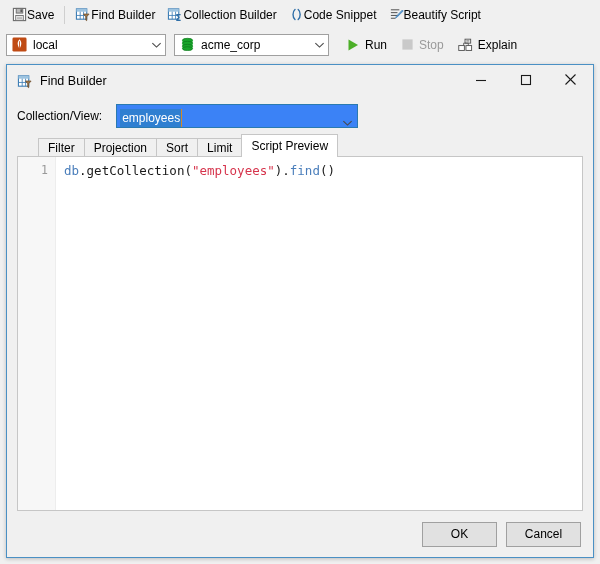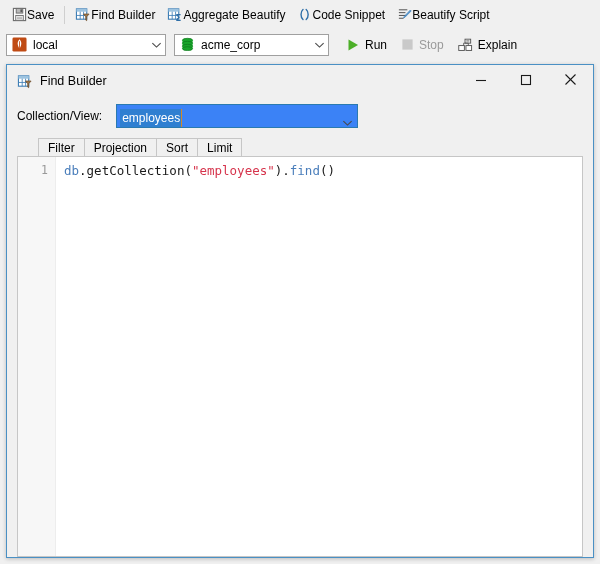--- a/index.html
+++ b/index.html
@@ -241,21 +241,21 @@
       <span class="ico">
         <svg width="16" height="15" viewBox="0 0 16 16">
           <rect x="1" y="2" width="11" height="11" fill="#ffffff" stroke="#3f7fb5" stroke-width="1.2"></rect>
           <rect x="1" y="2" width="11" height="3" fill="#9cc3e0"></rect>
           <line x1="5" y1="5" x2="5" y2="13" stroke="#3f7fb5" stroke-width="0.9"></line>
           <line x1="8.6" y1="5" x2="8.6" y2="13" stroke="#3f7fb5" stroke-width="0.9"></line>
           <line x1="1" y1="9" x2="12" y2="9" stroke="#3f7fb5" stroke-width="0.9"></line>
           <text x="8.6" y="14.4" font-family="DejaVu Sans, sans-serif" font-size="9" font-weight="bold" fill="#2f6fa8">Σ</text>
         </svg>
       </span>
-      <span class="tb-label">Aggregate Beautify</span>
+      <span class="tb-label">Collection Builder</span>
     </div>
 
     <div class="tb-item">
       <span class="ico">
         <svg width="15" height="15" viewBox="0 0 16 16">
           <path d="M6.4 2.6 C3.6 5.0 3.6 11.0 6.4 13.4" fill="none" stroke="#2f6fa8" stroke-width="1.5" stroke-linecap="round"></path>
           <path d="M9.8 2.6 C12.6 5.0 12.6 11.0 9.8 13.4" fill="none" stroke="#2f6fa8" stroke-width="1.5" stroke-linecap="round"></path>
         </svg>
       </span>
       <span class="tb-label">Code Snippet</span>
@@ -400,24 +400,29 @@
               </svg>
           </span>
         </div>
       </div>
 
       <div class="tabs">
         <div class="tab">Filter</div>
         <div class="tab">Projection</div>
         <div class="tab">Sort</div>
         <div class="tab">Limit</div>
+        <div class="tab active">Script Preview</div>
       </div>
 
       <div class="editor-wrap">
         <div class="gutter">
           <span>1</span>
         </div>
         <div class="code-area"><span class="tok-obj">db</span><span class="tok-plain">.getCollection(</span><span class="tok-str">"employees"</span><span class="tok-plain">).</span><span class="tok-fn">find</span><span class="tok-plain">()</span></div>
       </div>
     </div>
 
+    <div class="dlg-footer">
+      <div class="btn">OK</div>
+      <div class="btn">Cancel</div>
+    </div>
   </div>
 </div>
 
 </body></html>

